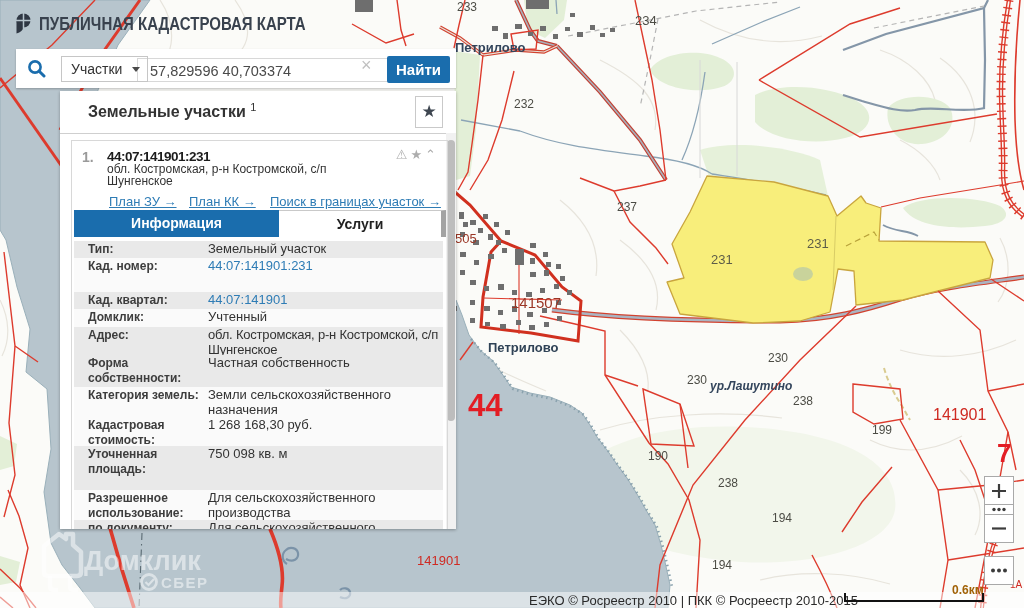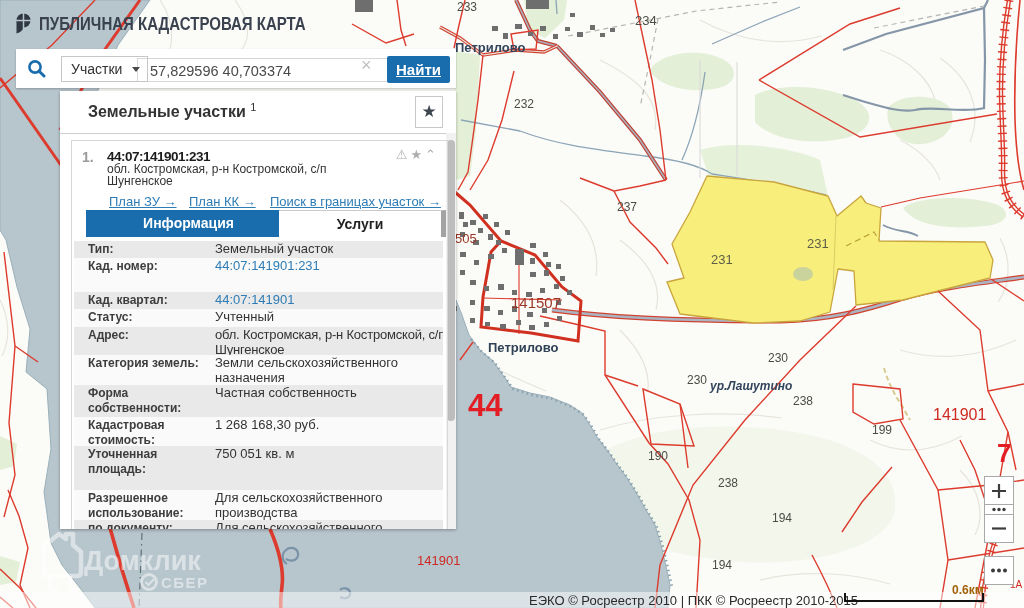--- a/index.html
+++ b/index.html
@@ -10,41 +10,41 @@
   #hdr{left:16px;top:13px;display:flex;align-items:center;}
   #hdr .ttl{margin-left:8px;font-size:19px;font-weight:bold;color:#39424e;letter-spacing:0;transform:scaleX(0.79);transform-origin:left center;white-space:nowrap;}
   
   #sbar{left:16px;top:49px;width:440px;height:39px;background:#fff;box-shadow:0 1px 2px rgba(0,0,0,.25);}
   #sbar .mag{position:absolute;left:11px;top:10px;}
   #dd{position:absolute;left:45px;top:7px;width:76px;height:24px;border:1px solid #c6c6c6;font-size:14px;color:#333;line-height:24px;padding-left:9px;}
   #dd .car{position:absolute;right:7px;top:10px;width:0;height:0;border-left:4px solid transparent;border-right:4px solid transparent;border-top:5px solid #4a4a4a;}
   #q{position:absolute;left:134px;top:14px;font-size:14.5px;color:#4a4a4a;}
   #qwell{position:absolute;left:121px;top:9px;width:256px;height:22px;border:1px solid #d8d8d8;}
   #clr{position:absolute;left:345px;top:6px;font-size:18px;color:#c0c0c0;}
-  #btn{position:absolute;left:371px;top:7px;width:63px;height:27px;background:#1a6dad;color:#fff;font-weight:bold;font-size:15px;text-align:center;line-height:27px;border-radius:2px;text-decoration:underline;}
+  #btn{position:absolute;left:371px;top:7px;width:63px;height:27px;background:#1a6dad;color:#fff;font-weight:bold;font-size:15px;text-align:center;line-height:27px;border-radius:2px;}
   
   #panel{left:60px;top:91px;width:396px;height:438px;background:#fff;box-shadow:0 1px 3px rgba(0,0,0,.3);overflow:hidden;}
   #ph{position:absolute;left:0;top:0;width:100%;height:42px;border-bottom:1px solid #cfcfcf;}
   #ph .t{position:absolute;left:28px;top:10px;font-size:16px;font-weight:bold;color:#333;}
   #ph .t sup{font-weight:normal;font-size:11px;color:#333;}
   #star{position:absolute;left:355px;top:5px;width:26px;height:30px;border:1px solid #c9c9c9;color:#3e4650;font-size:17px;text-align:center;line-height:30px;}
   #sct{position:absolute;left:386px;top:42px;width:10px;height:396px;background:#f1f1f1;}
   #sth{position:absolute;left:387px;top:49px;width:8px;height:281px;background:#bdbdbd;border-radius:4px;}
   #item{position:absolute;left:11px;top:49px;width:375px;height:389px;border:1px solid #d8d8d8;border-bottom:none;}
   #item .num{position:absolute;left:10px;top:8px;font-size:14px;font-weight:bold;color:#9a9a9a;}
   #item .cad{position:absolute;left:35px;top:8px;font-size:13.5px;font-weight:bold;color:#1c1c1c;letter-spacing:-0.5px;}
   #item .ico{position:absolute;right:8px;top:6px;font-size:13px;color:#adadad;letter-spacing:3px;}
   #item .adr{position:absolute;left:35px;top:23px;font-size:12px;line-height:11.5px;color:#333;}
   .lnk{color:#2e7cb5;text-decoration:underline;font-size:13px;}
   #lnks{position:absolute;left:0;top:53px;width:375px;height:14px;}
   #tabs{position:absolute;left:2px;top:69px;width:368px;height:27px;}
-  #tabi{position:absolute;left:12px;top:0;width:205px;height:27px;background:#1a6dad;color:#fff;font-weight:bold;font-size:14px;text-align:center;line-height:27px;}
+  #tabi{position:absolute;left:0;top:0;width:205px;height:27px;background:#1a6dad;color:#fff;font-weight:bold;font-size:14px;text-align:center;line-height:27px;}
   #tabu{position:absolute;left:205px;top:0;width:162px;height:26px;background:#fff;border-top:1px solid #c9c9c9;border-right:5px solid #a3a3a3;color:#222;font-weight:bold;font-size:14px;text-align:center;line-height:26px;}
   #tbl{position:absolute;left:2px;top:100px;width:369px;}
-  .row{display:flex;overflow:hidden;gap:7px;}
+  .row{display:flex;overflow:hidden;}
   .row.g{background:#e9e9e9;}
   .row.w{background:#fafafa;}
   .row .l{width:120px;padding:1px 0 0 14px;font-size:12px;line-height:14.5px;font-weight:bold;color:#3d3d3d;flex:none;}
   .row .v{padding:1px 0 0 0;font-size:13px;line-height:14.5px;color:#333;white-space:nowrap;}
   .row .v a{color:#2e7cb5;text-decoration:none;}
   
   .zb{position:absolute;background:#fff;border:1px solid #a9a9a9;box-sizing:border-box;}
   
   #attr{left:0;top:592px;width:1024px;height:16px;background:rgba(255,255,255,.5);}
   #attrt{left:529px;top:593px;font-size:13px;color:#2a2a2a;}
@@ -349,42 +349,42 @@
         </div>
       <div class="row w" style="height:34px">
           <div class="l">Кад. номер:</div>
           <div class="v"><a>44:07:141901:231</a></div>
         </div>
       <div class="row g" style="height:17px">
           <div class="l">Кад. квартал:</div>
           <div class="v"><a>44:07:141901</a></div>
         </div>
       <div class="row w" style="height:18px">
-          <div class="l">Статус:</div>
+          <div class="l">Домклик:</div>
           <div class="v">Учтенный</div>
         </div>
       <div class="row g" style="height:28px">
           <div class="l">Адрес:</div>
           <div class="v" style="letter-spacing:-0.2px">обл. Костромская, р-н Костромской, с/п<br>Шунгенское</div>
         </div>
+      <div class="row g" style="height:32px">
+          <div class="l">Форма<br>собственности:</div>
+          <div class="v">Частная собственность</div>
+        </div>
       <div class="row w" style="height:30px">
           <div class="l">Категория земель:</div>
           <div class="v">Земли сельскохозяйственного<br>назначения</div>
         </div>
-      <div class="row g" style="height:32px">
-          <div class="l">Форма<br>собственности:</div>
-          <div class="v">Частная собственность</div>
-        </div>
       <div class="row w" style="height:29px">
           <div class="l">Кадастровая<br>стоимость:</div>
           <div class="v">1 268 168,30 руб.</div>
         </div>
       <div class="row g" style="height:44px">
           <div class="l">Уточненная<br>площадь:</div>
-          <div class="v">750 051 кв. м</div>
+          <div class="v">750 098 кв. м</div>
         </div>
       <div class="row w" style="height:30px">
           <div class="l">Разрешенное<br>использование:</div>
           <div class="v">Для сельскохозяйственного<br>производства</div>
         </div>
       <div class="row g" style="height:28px">
           <div class="l">по документу:</div>
           <div class="v">Для сельскохозяйственного<br>производства</div>
         </div>
       <div class="row w" style="height:8px">

